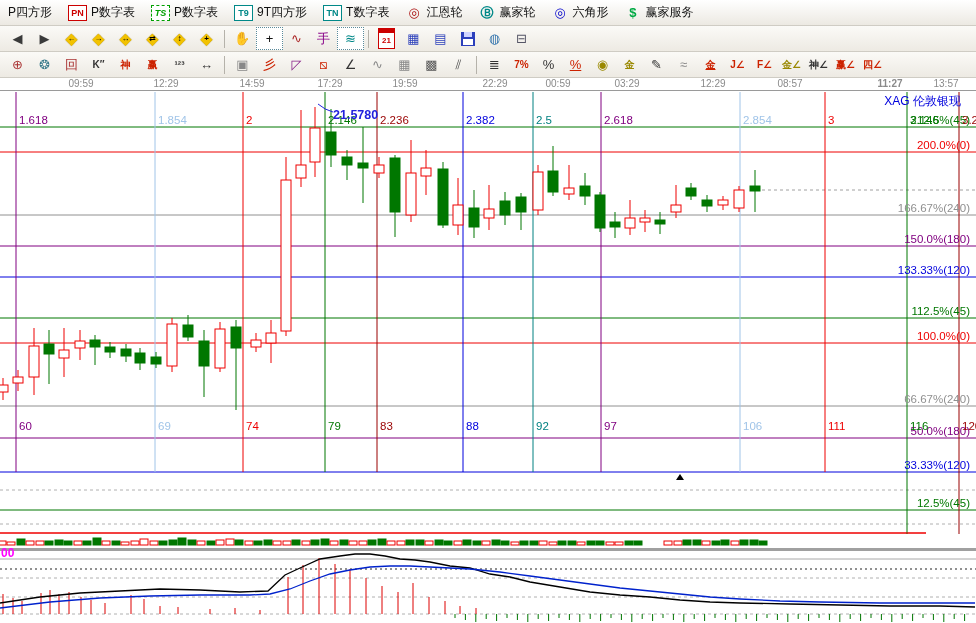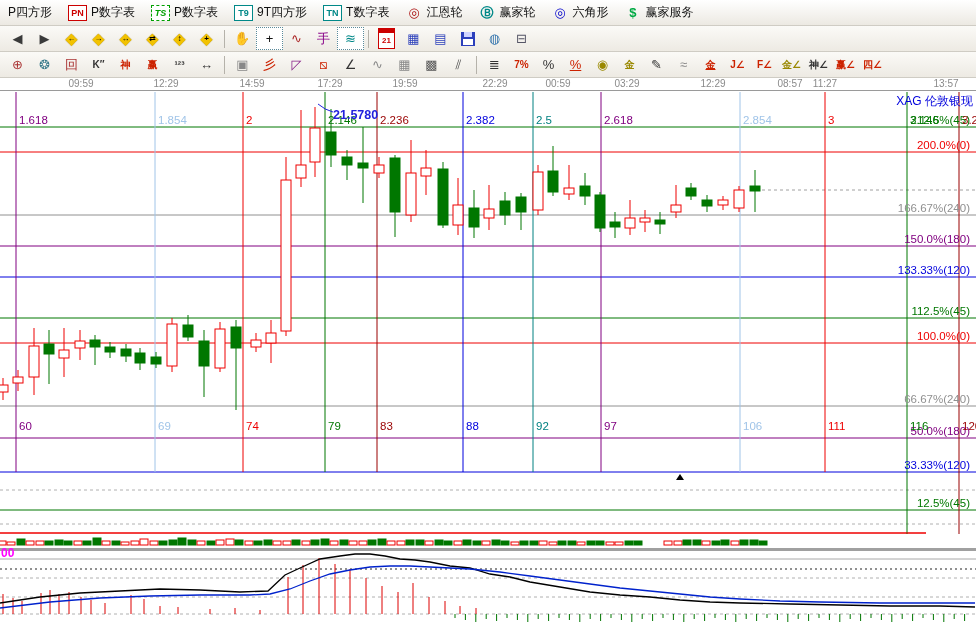--- a/index.html
+++ b/index.html
@@ -30,21 +30,21 @@
   .floppy-icon{width:14px;height:14px;background:#2b3fbb;position:relative;}
   .floppy-icon:before{content:"";position:absolute;left:3px;top:0;width:8px;height:5px;background:#cfd4ff;}
   .floppy-icon:after{content:"";position:absolute;left:2px;bottom:1px;width:10px;height:6px;background:#fff;}
   .small2{font-size:10px;font-weight:bold;}
   .u-line{text-decoration:underline;}
   
   #timebar{position:relative;height:12px;border-bottom:1px solid #9a9a9a;background:#fff;}
   #timebar span{position:absolute;top:0;font-size:10px;color:#8a8a8a;transform:translateX(-50%);margin-left:36px;}
   
   #chart-wrap{position:absolute;left:0;top:91px;width:976px;height:532px;}
-  #symbol-label{position:absolute;right:3px;top:93px;font-size:12px;color:#0000dd;z-index:5;}
+  #symbol-label{position:absolute;right:15px;top:93px;font-size:12px;color:#0000dd;z-index:5;}
   svg text{font-family:"Liberation Sans","DejaVu Sans",sans-serif;}
 </style>
 </head>
 <body>
 
 <div class="menubar" id="menubar">
     <span class="menu-item">
       <span>P四方形</span>
     </span>
     <span class="menu-item">
@@ -251,21 +251,21 @@
     <span style="left: 45px;">09:59</span>
     <span style="left: 130px;">12:29</span>
     <span style="left: 216px;">14:59</span>
     <span style="left: 294px;">17:29</span>
     <span style="left: 369px;">19:59</span>
     <span style="left: 459px;">22:29</span>
     <span style="left: 522px;">00:59</span>
     <span style="left: 591px;">03:29</span>
     <span style="left: 677px;">12:29</span>
     <span style="left: 754px;">08:57</span>
-    <span style="left: 789px;">11:27</span>
+    <span style="left: 854px; font-weight: bold;">11:27</span>
     <span style="left: 910px;">13:57</span>
   </div>
 <div id="symbol-label">XAG  伦敦银现</div>
 <div id="chart-wrap">
   <svg id="chart-svg" width="976" height="532" viewBox="0 91 976 532" xmlns="http://www.w3.org/2000/svg">
       <g>
         <line x1="0" y1="127" x2="976" y2="127" stroke="#007700" stroke-width="1"></line>
         <line x1="0" y1="152" x2="976" y2="152" stroke="#ee0000" stroke-width="1"></line>
         <line x1="762" y1="190" x2="976" y2="190" stroke="#a0a0a0" stroke-width="1" stroke-dasharray="3,3"></line>
         <line x1="0" y1="215" x2="976" y2="215" stroke="#909090" stroke-width="1"></line>

